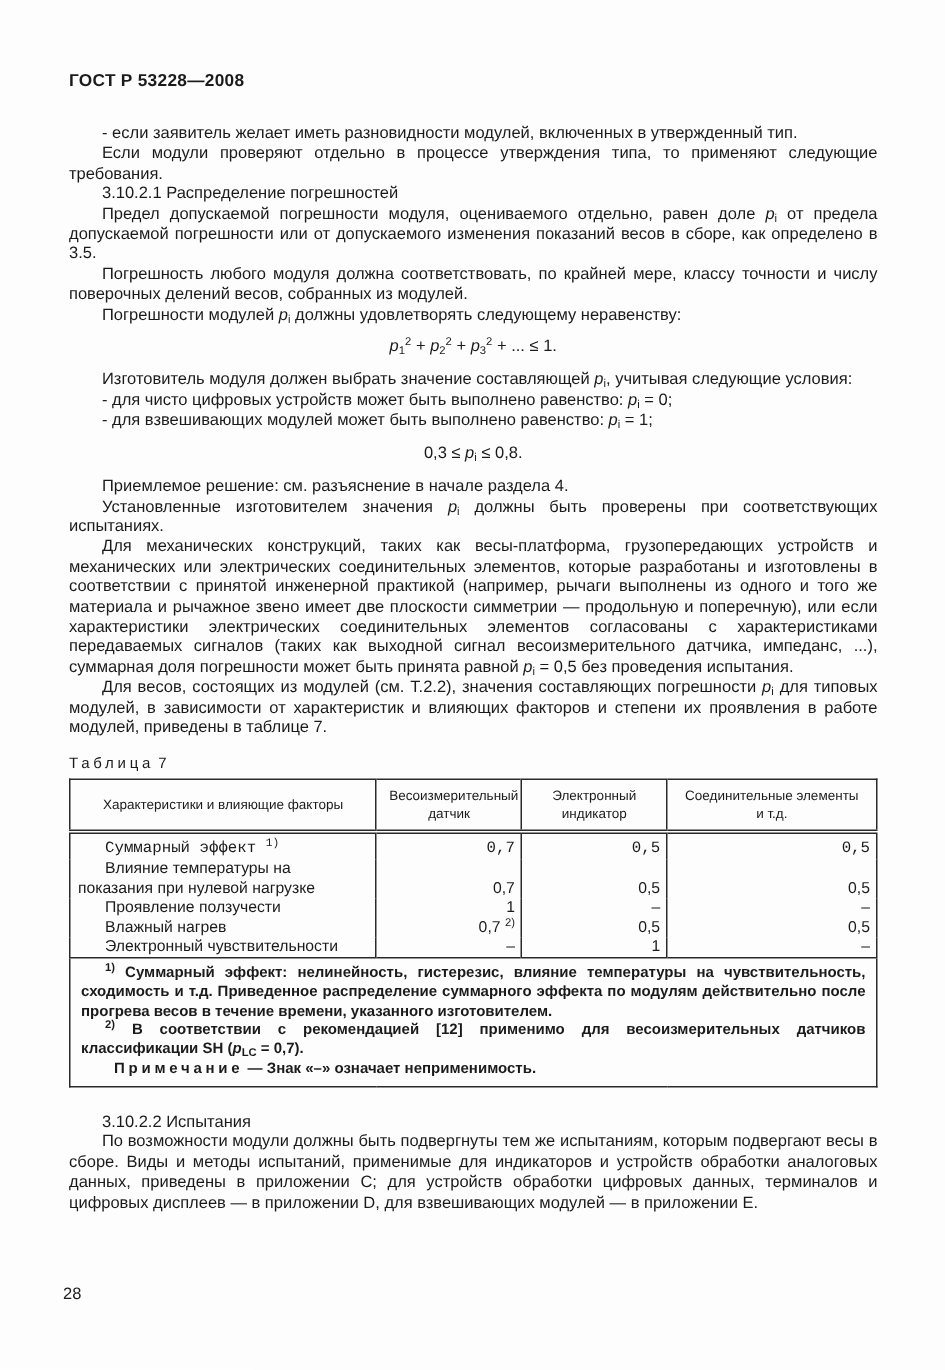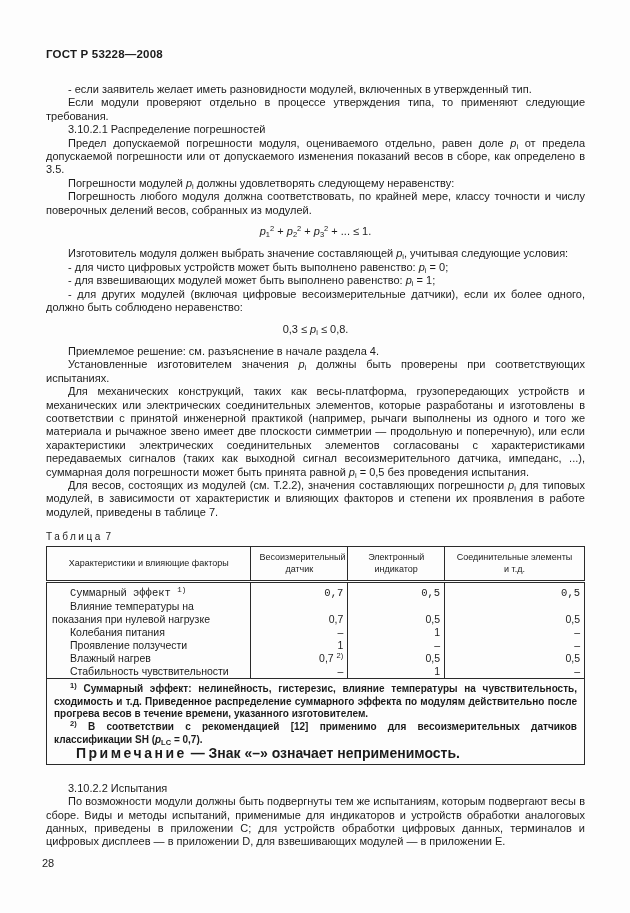--- a/index.html
+++ b/index.html
@@ -80,21 +80,21 @@
     padding: 4px 7px 6px 7px;
   }
   .fn {
     font-size: 10px;
     line-height: 12.6px;
     text-align: justify;
     text-indent: 16px;
     margin: 0;
   }
   .tnote {
-    font-size: 14px;
+    font-size: 10px;
     line-height: 12.6px;
     text-indent: 22px;
     margin: 1px 0 0 0;
   }
   .note-label { letter-spacing: 2.5px; }
   .section-block { margin-top: 17px; }
   .page-number {
     position: absolute;
     left: 42px;
     bottom: 44px;
@@ -106,27 +106,26 @@
 
 <div class="page">
 
   <div class="doc-header">ГОСТ Р 53228—2008</div>
 
   <div>
     <p class="para">- если заявитель желает иметь разновидности модулей, включенных в утвержденный тип.</p>
     <p class="para">Если модули проверяют отдельно в процессе утверждения типа, то применяют следующие требования.</p>
     <p class="para">3.10.2.1 Распределение погрешностей</p>
     <p class="para">Предел допускаемой погрешности модуля, оцениваемого отдельно, равен доле <i>p</i><sub>i</sub> от предела допускаемой погрешности или от допускаемого изменения показаний весов в сборе, как определено в 3.5.</p>
+    <p class="para">Погрешность любого модуля должна соответствовать, по крайней мере, классу точности и числу поверочных делений весов, собранных из модулей.</p>
     <p class="para">Погрешности модулей <i>p</i><sub>i</sub> должны удовлетворять следующему неравенству:</p>
-    <p class="para">Погрешность любого модуля должна соответствовать, по крайней мере, классу точности и числу поверочных делений весов, собранных из модулей.</p>
     <p class="para formula"><i>p</i><sub>1</sub><sup>2</sup> + <i>p</i><sub>2</sub><sup>2</sup> + <i>p</i><sub>3</sub><sup>2</sup> + ... ≤ 1.</p>
     <p class="para">Изготовитель модуля должен выбрать значение составляющей <i>p</i><sub>i</sub>, учитывая следующие условия:</p>
     <p class="para">- для чисто цифровых устройств может быть выполнено равенство: <i>p</i><sub>i</sub> = 0;</p>
     <p class="para">- для взвешивающих модулей может быть выполнено равенство: <i>p</i><sub>i</sub> = 1;</p>
-    <p class="para">- для других модулей (включая цифровые весоизмерительные датчики), если их более одного, должно быть соблюдено неравенство:</p>
     <p class="para formula">0,3 ≤ <i>p</i><sub>i</sub> ≤ 0,8.</p>
     <p class="para">Приемлемое решение: см. разъяснение в начале раздела 4.</p>
     <p class="para">Установленные изготовителем значения <i>p</i><sub>i</sub> должны быть проверены при соответствующих испытаниях.</p>
     <p class="para">Для механических конструкций, таких как весы-платформа, грузопередающих устройств и механических или электрических соединительных элементов, которые разработаны и изготовлены в соответствии с принятой инженерной практикой (например, рычаги выполнены из одного и того же материала и рычажное звено имеет две плоскости симметрии — продольную и поперечную), или если характеристики электрических соединительных элементов согласованы с характеристиками передаваемых сигналов (таких как выходной сигнал весоизмерительного датчика, импеданс, ...), суммарная доля погрешности может быть принята равной <i>p</i><sub>i</sub> = 0,5 без проведения испытания.</p>
     <p class="para">Для весов, состоящих из модулей (см. Т.2.2), значения составляющих погрешности <i>p</i><sub>i</sub> для типовых модулей, в зависимости от характеристик и влияющих факторов и степени их проявления в работе модулей, приведены в таблице 7.</p>
   </div>
 
   <div class="table-caption">
     <span class="caption-word">Таблица</span>
     <span>7</span>
@@ -154,39 +153,33 @@
         <td class="val">0,5</td>
         <td class="val v3">0,5</td>
       </tr>
       <tr>
         <td class="lbl">Влияние температуры на показания при нулевой нагрузке</td>
         <td class="val">0,7</td>
         <td class="val">0,5</td>
         <td class="val v3">0,5</td>
       </tr>
       <tr>
-        <td class="lbl">Колебания питания</td>
-        <td class="val">–</td>
-        <td class="val">1</td>
-        <td class="val v3">–</td>
-      </tr>
-      <tr>
         <td class="lbl">Проявление ползучести</td>
         <td class="val">1</td>
         <td class="val">–</td>
         <td class="val v3">–</td>
       </tr>
       <tr>
         <td class="lbl">Влажный нагрев</td>
         <td class="val">0,7 <sup>2)</sup></td>
         <td class="val">0,5</td>
         <td class="val v3">0,5</td>
       </tr>
       <tr>
-        <td class="lbl">Стабильность чувствительности</td>
+        <td class="lbl">Электронный чувствительности</td>
         <td class="val">–</td>
         <td class="val">1</td>
         <td class="val v3">–</td>
       </tr>
       <tr>
         <td class="fncell" colspan="4">
           <p class="fn"><sup>1)</sup> Суммарный эффект: нелинейность, гистерезис, влияние температуры на чувствительность, сходимость и т.д. Приведенное распределение суммарного эффекта по модулям действительно после прогрева весов в течение времени, указанного изготовителем.</p>
           <p class="fn"><sup>2)</sup> В соответствии с рекомендацией [12] применимо для весоизмерительных датчиков классификации SH (<i>p</i><sub>LC</sub> = 0,7).</p>
           <p class="tnote">
             <span class="note-label">Примечание</span>

